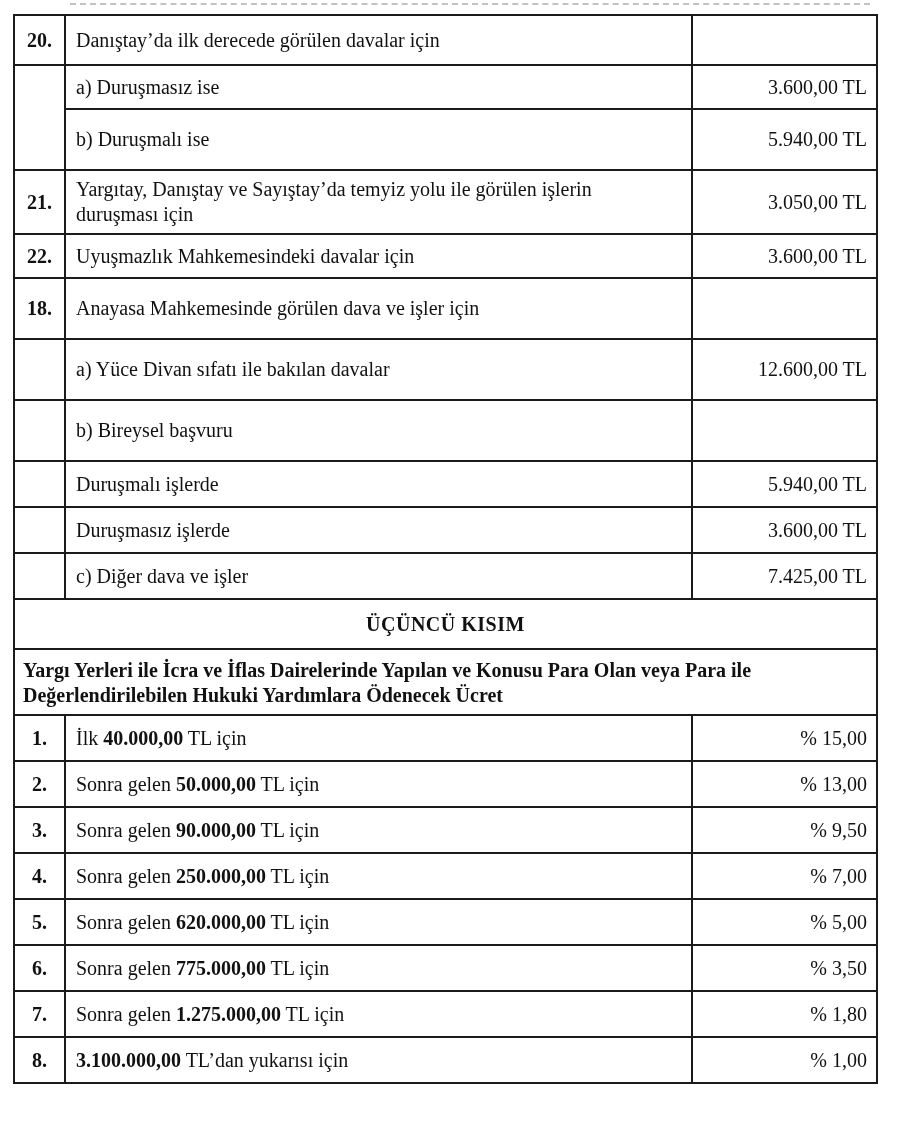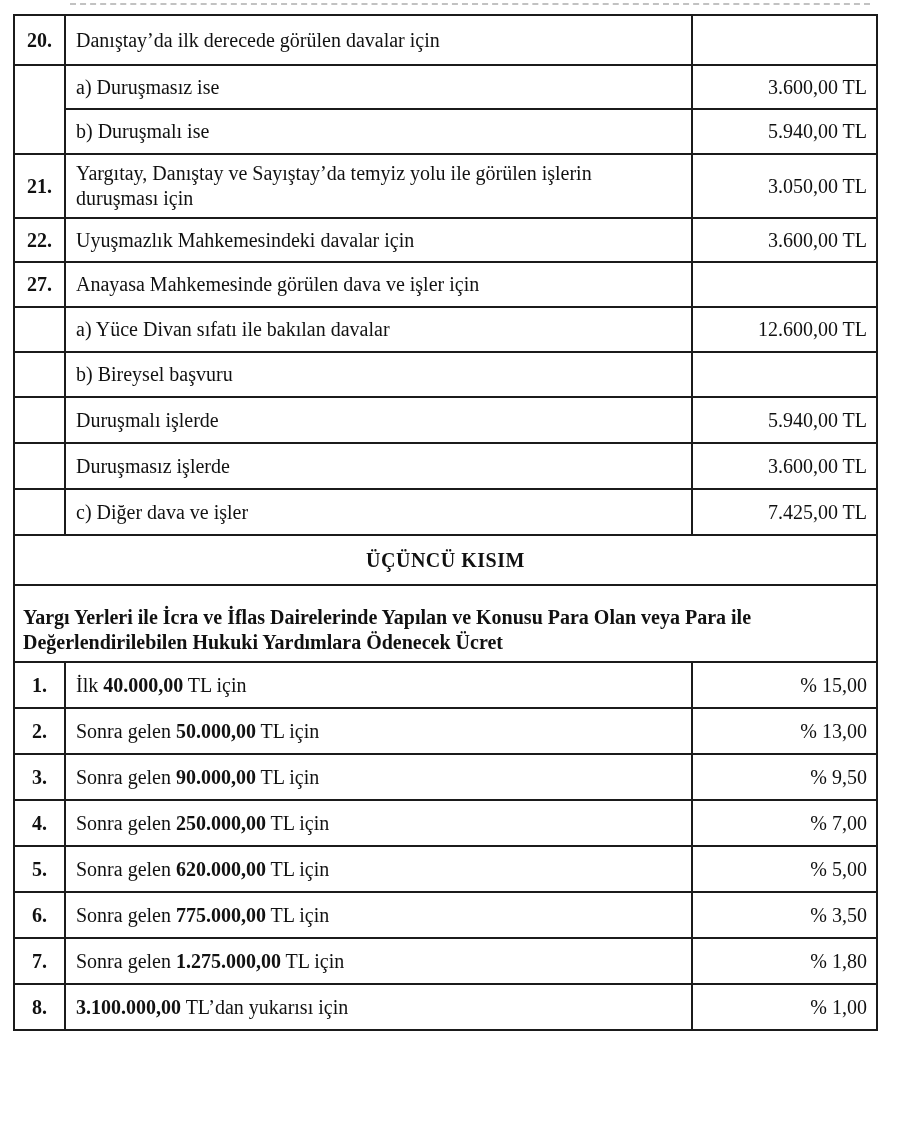--- a/index.html
+++ b/index.html
@@ -33,39 +33,39 @@
     background: #ffffff;
   }
   td.num   { text-align: center; font-weight: bold; }
   td.desc  { text-align: left; padding: 4px 14px 4px 10px; }
   td.amt   { text-align: right; padding: 4px 9px 4px 4px; white-space: nowrap; }
   td.desc b { font-weight: bold; }
 
   
   tr.h50 td { height: 50px; }
   tr.h44 td { height: 44px; border-radius: 15px; }
-  tr.h45 td { height: 45px; }
+  tr.h45 td { height: 61px; }
   tr.h46 td { height: 46px; }
   tr.h64 td { height: 64px; }
 
   td.section-title-cell {
     height: 50px;
     text-align: center;
     font-weight: bold;
     font-size: 22px;
     letter-spacing: .5px;
     margin-left: 28px;
   }
   td.gray-header-cell {
     height: 56px;
     background: #b3b3b3;
     font-weight: bold;
     font-size: 20px;
     line-height: 1.3;
-    padding: 19px 10px 6px 8px;
+    padding: 8px 10px 6px 8px;
     text-align: left;
   }
 </style>
 </head>
 <body>
 
 <div class="scan-artifact"></div>
 
 <div class="doc-table-wrap">
   <table class="fee-table">
@@ -98,21 +98,21 @@
       <td class="amt">3.050,00 TL</td>
     </tr>
 
     <tr class="h44">
       <td class="num">22.</td>
       <td class="desc">Uyuşmazlık Mahkemesindeki davalar için</td>
       <td class="amt">3.600,00 TL</td>
     </tr>
 
     <tr class="h45">
-      <td class="num">27.</td>
+      <td class="num">18.</td>
       <td class="desc">Anayasa Mahkemesinde görülen dava ve işler için</td>
       <td class="amt"></td>
     </tr>
     <tr class="h45">
       <td class="num"></td>
       <td class="desc">a) Yüce Divan sıfatı ile bakılan davalar</td>
       <td class="amt">12.600,00 TL</td>
     </tr>
     <tr class="h45">
       <td class="num"></td>

